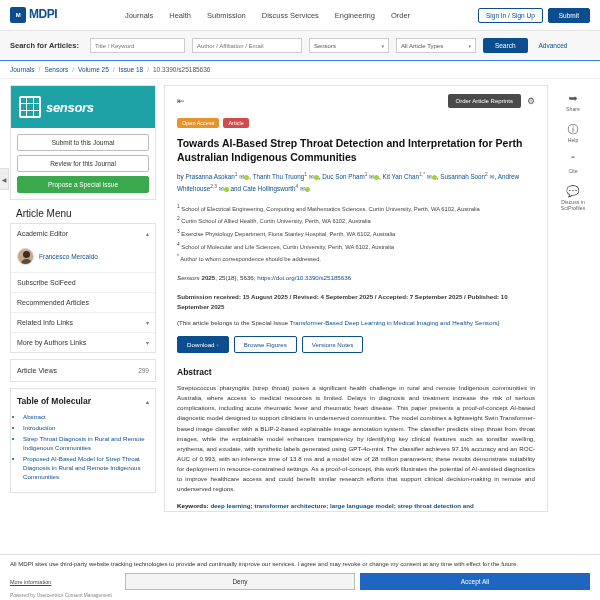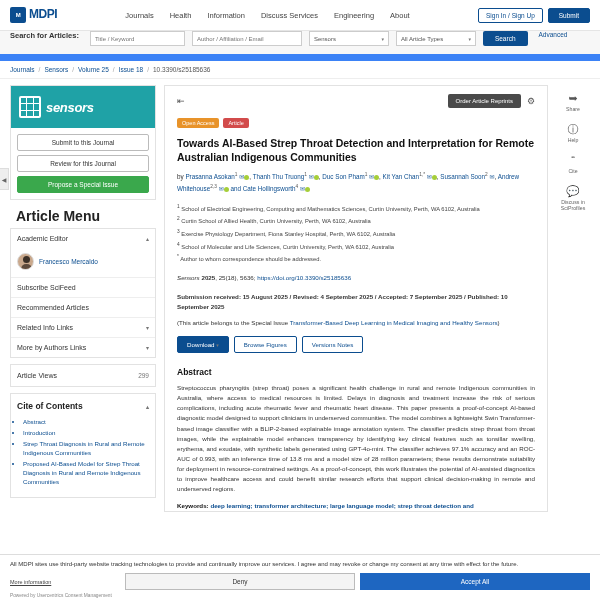--- a/index.html
+++ b/index.html
@@ -43,22 +43,22 @@
     font-family:inherit;
   }
   .btn-solid {
     background:#0b4d8f; color:#fff; border:1px solid #0b4d8f;
     font-size:6.5px; padding:3px 10px; border-radius:2px; cursor:pointer;
     font-family:inherit;
   }
 
   
   .searchbar {
-    height:30px; background:#f7f7f7; border-bottom:7px solid #3b82f6;
-    display:flex; align-items:flex-start; padding:0 10px; gap:7px;
+    height:30px; background:#f7f7f7; border-bottom:1px solid #3b82f6;
+    display:flex; align-items:center; padding:0 10px; gap:7px;
   }
   .searchbar .label { font-size:7.5px; font-weight:bold; color:#333; margin-right:4px; }
   .searchbar input[type=text] {
     height:15px; border:1px solid #ccc; background:#fff; font-size:6px;
     padding:0 4px; color:#999; font-family:inherit;
   }
   .inp-keyword { width:95px; }
   .inp-author { width:110px; }
   .sel {
     height:15px; border:1px solid #ccc; background:#fff; font-size:6px;
@@ -103,21 +103,21 @@
   .jlogo i { background:#1fa2a6; display:block; }
   .jtitle { color:#fff; font-size:13px; font-weight:bold; letter-spacing:-0.3px; font-style:italic;}
   .side-btns { padding:6px; display:flex; flex-direction:column; gap:4px; }
   .sbtn {
     border:1px solid #bbb; background:#fff; color:#333; font-size:6.5px;
     padding:4px 0; text-align:center; border-radius:2px; cursor:pointer;
     font-family:inherit;
   }
   .sbtn.green { background:#3aa84c; border-color:#3aa84c; color:#fff; }
 
-  .menu-title { font-size:14px; font-weight:bold; color:#222; padding:8px 6px 4px 6px; }
+  .menu-title { font-size:10px; font-weight:normal; color:#222; padding:8px 6px 4px 6px; }
   .menu-row {
     display:flex; align-items:center; justify-content:space-between;
     padding:6px; font-size:7px; color:#333; border-top:1px solid #eee; cursor:pointer;
   }
   .menu-row.first { border-top:none; }
   .chev { font-size:6px; color:#777; }
   .editor {
     display:flex; align-items:center; gap:5px; padding:5px 6px 7px 6px;
   }
   .avatar {
@@ -250,24 +250,24 @@
 <div class="topbar">
   <div class="logo">
     <div class="logo-mark">
       <span>M</span>
     </div>
     <div class="logo-text">MDPI</div>
   </div>
   <nav class="topnav">
     <a>Journals</a>
     <a>Health</a>
-    <a>Information</a>
+    <a>Submission</a>
     <a>Discuss Services</a>
     <a>Engineering</a>
-    <a>About</a>
+    <a>Order</a>
   </nav>
   <div class="top-actions">
     <button class="btn-outline">Sign In / Sign Up</button>
     <button class="btn-solid">Submit</button>
   </div>
 </div>
 
 <div class="searchbar">
   <div class="label">Search for Articles:</div>
   <input type="text" class="inp-keyword" placeholder="Title / Keyword" style="">
@@ -351,21 +351,21 @@
 
     <div class="side-card" style="margin-top:6px;">
       <div class="views-row">
         <span>Article Views</span>
         <span class="views-count">299</span>
       </div>
     </div>
 
     <div class="side-card" style="margin-top:6px;">
       <div class="toc-title">
-        <span>Cite of Contents</span>
+        <span>Table of Molecular</span>
         <span class="chev">▴</span>
       </div>
       <ul class="toc-list">
         <li><a>Abstract</a></li>
         <li><a>Introduction</a></li>
         <li><a>Strep Throat Diagnosis in Rural and Remote Indigenous Communities</a></li>
         <li><a>Proposed AI-Based Model for Strep Throat Diagnosis in Rural and Remote Indigenous Communities</a></li>
       </ul>
     </div>
   </aside>
@@ -377,21 +377,21 @@
         <button class="btn-reprints">Order Article Reprints</button>
         <span class="gear">⚙</span>
       </div>
     </div>
 
     <div class="badges">
       <span class="badge oa">Open Access</span>
       <span class="badge art">Article</span>
     </div>
 
-    <h1 class="art-title">Towards AI-Based Strep Throat Detection and Interpretation for Remote Australian Indigenous Communities</h1>
+    <h1 class="art-title">Towards AI-Based Strep Throat Detection and Interpretation for Perth Australian Indigenous Communities</h1>
 
     <div class="authors">
       <span>by</span>
       <a>Prasanna Asokan</a><span class="sup">1</span>
       <span class="ic-mail">✉</span><span class="ic-orcid"></span>,
       <a>Thanh Thu Truong</a><span class="sup">1</span>
       <span class="ic-mail">✉</span><span class="ic-orcid"></span>,
       <a>Duc Son Pham</a><span class="sup">1</span>
       <span class="ic-mail">✉</span><span class="ic-orcid"></span>,
       <a>Kit Yan Chan</a><span class="sup">1,*</span>

